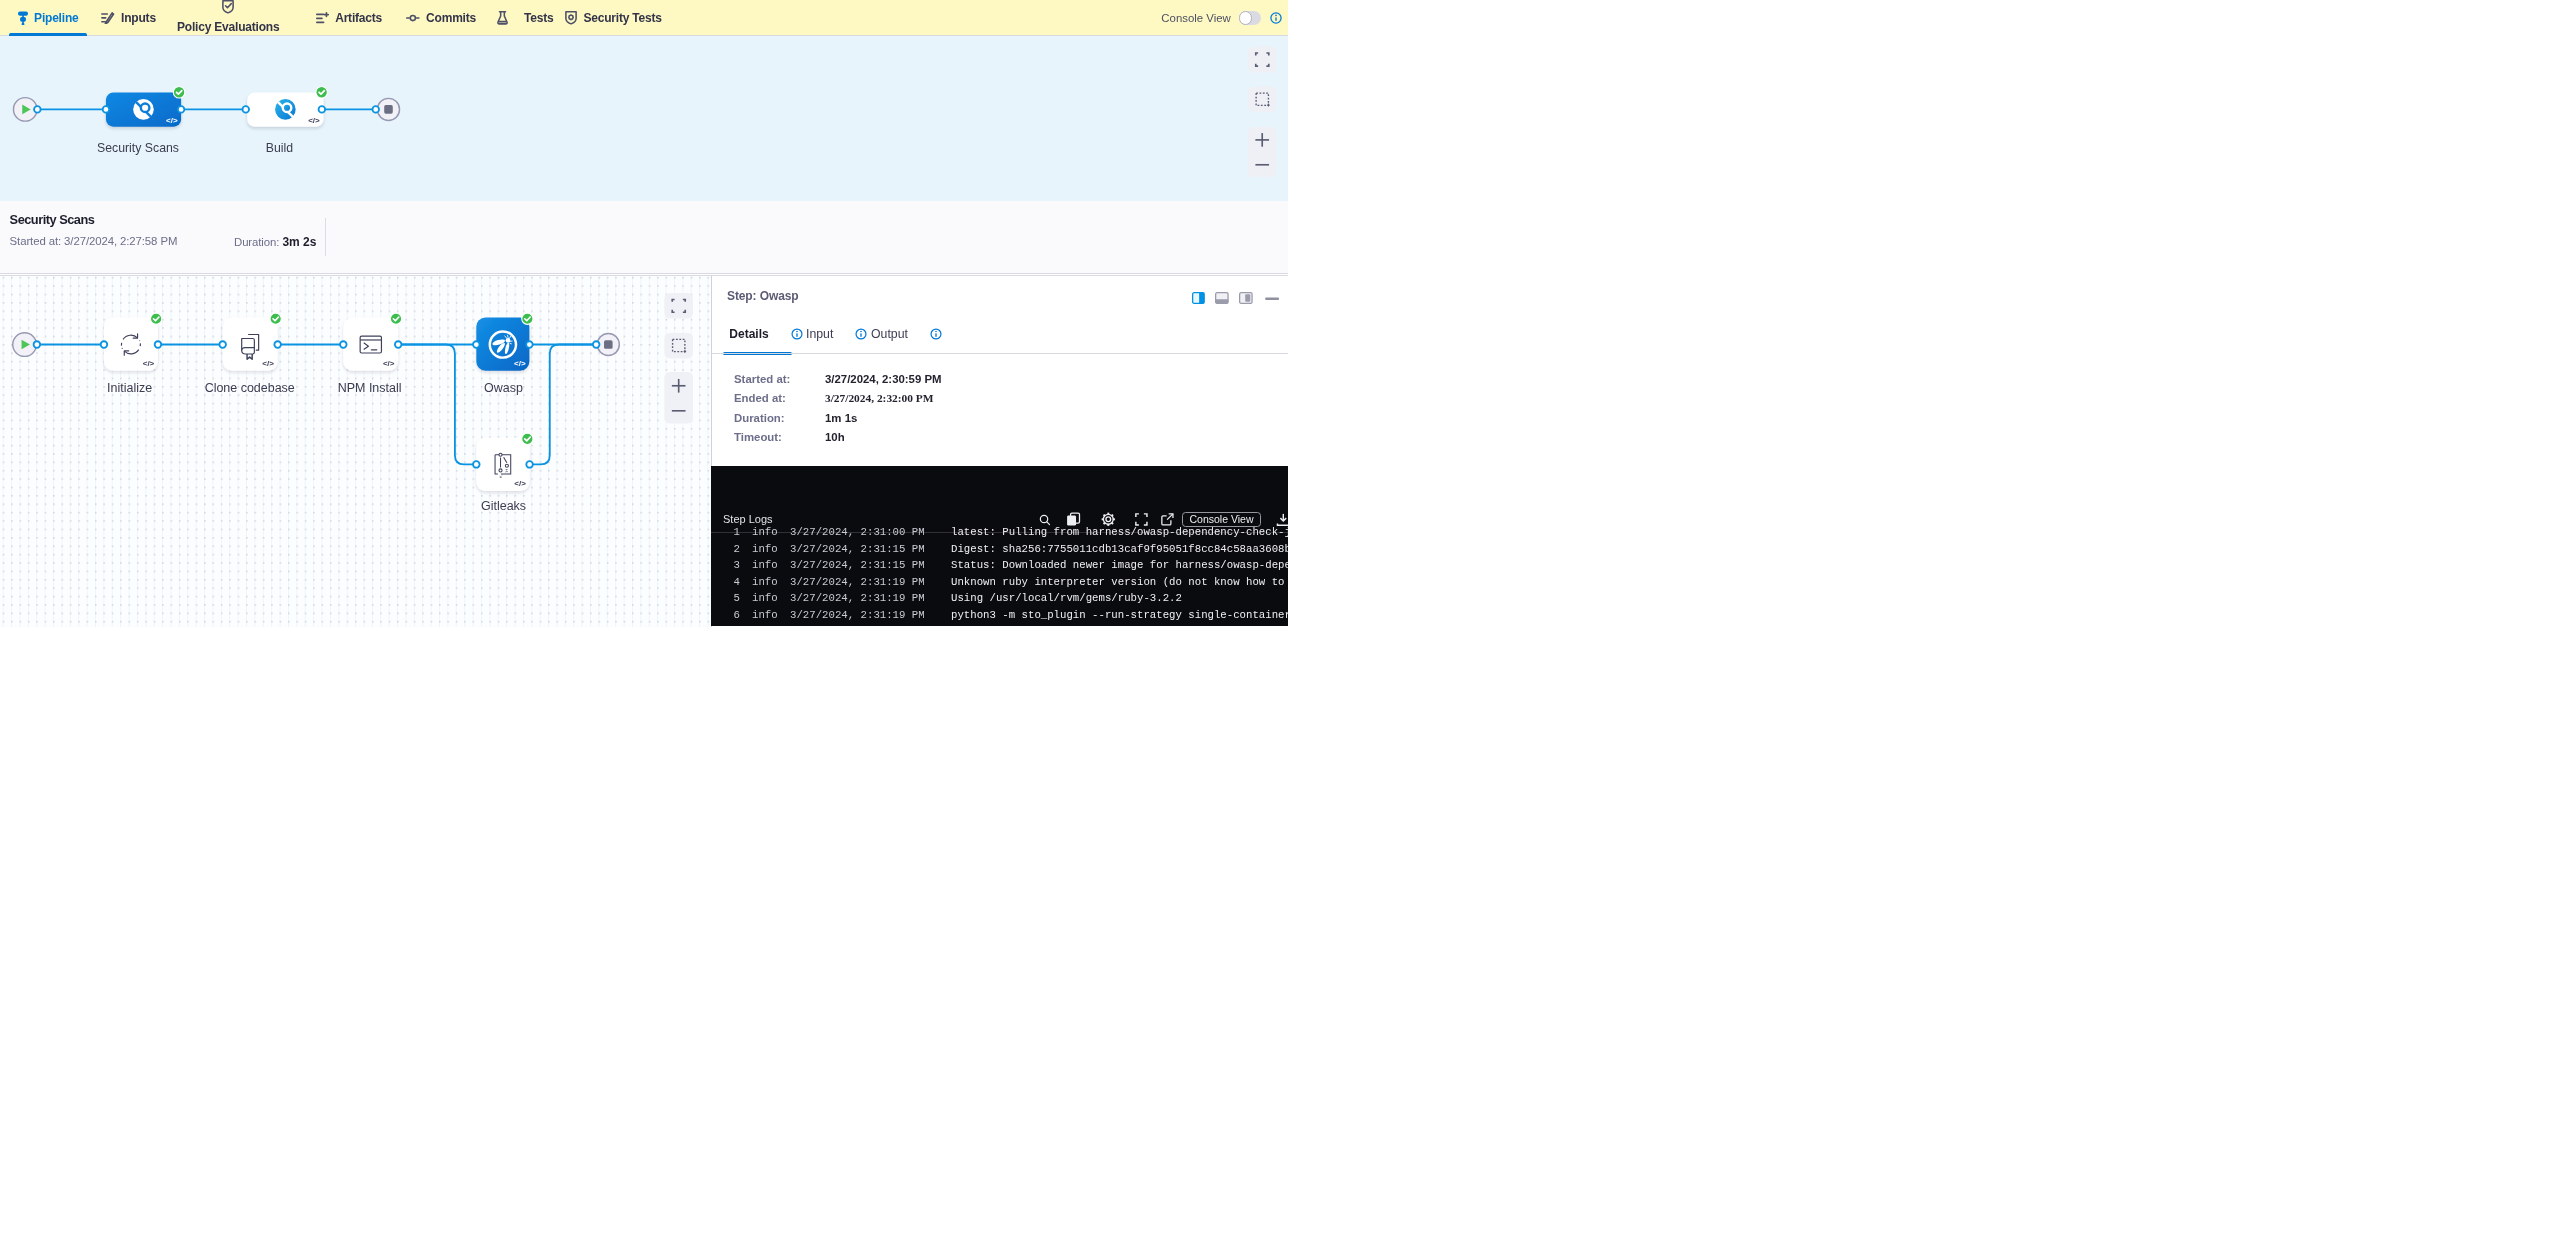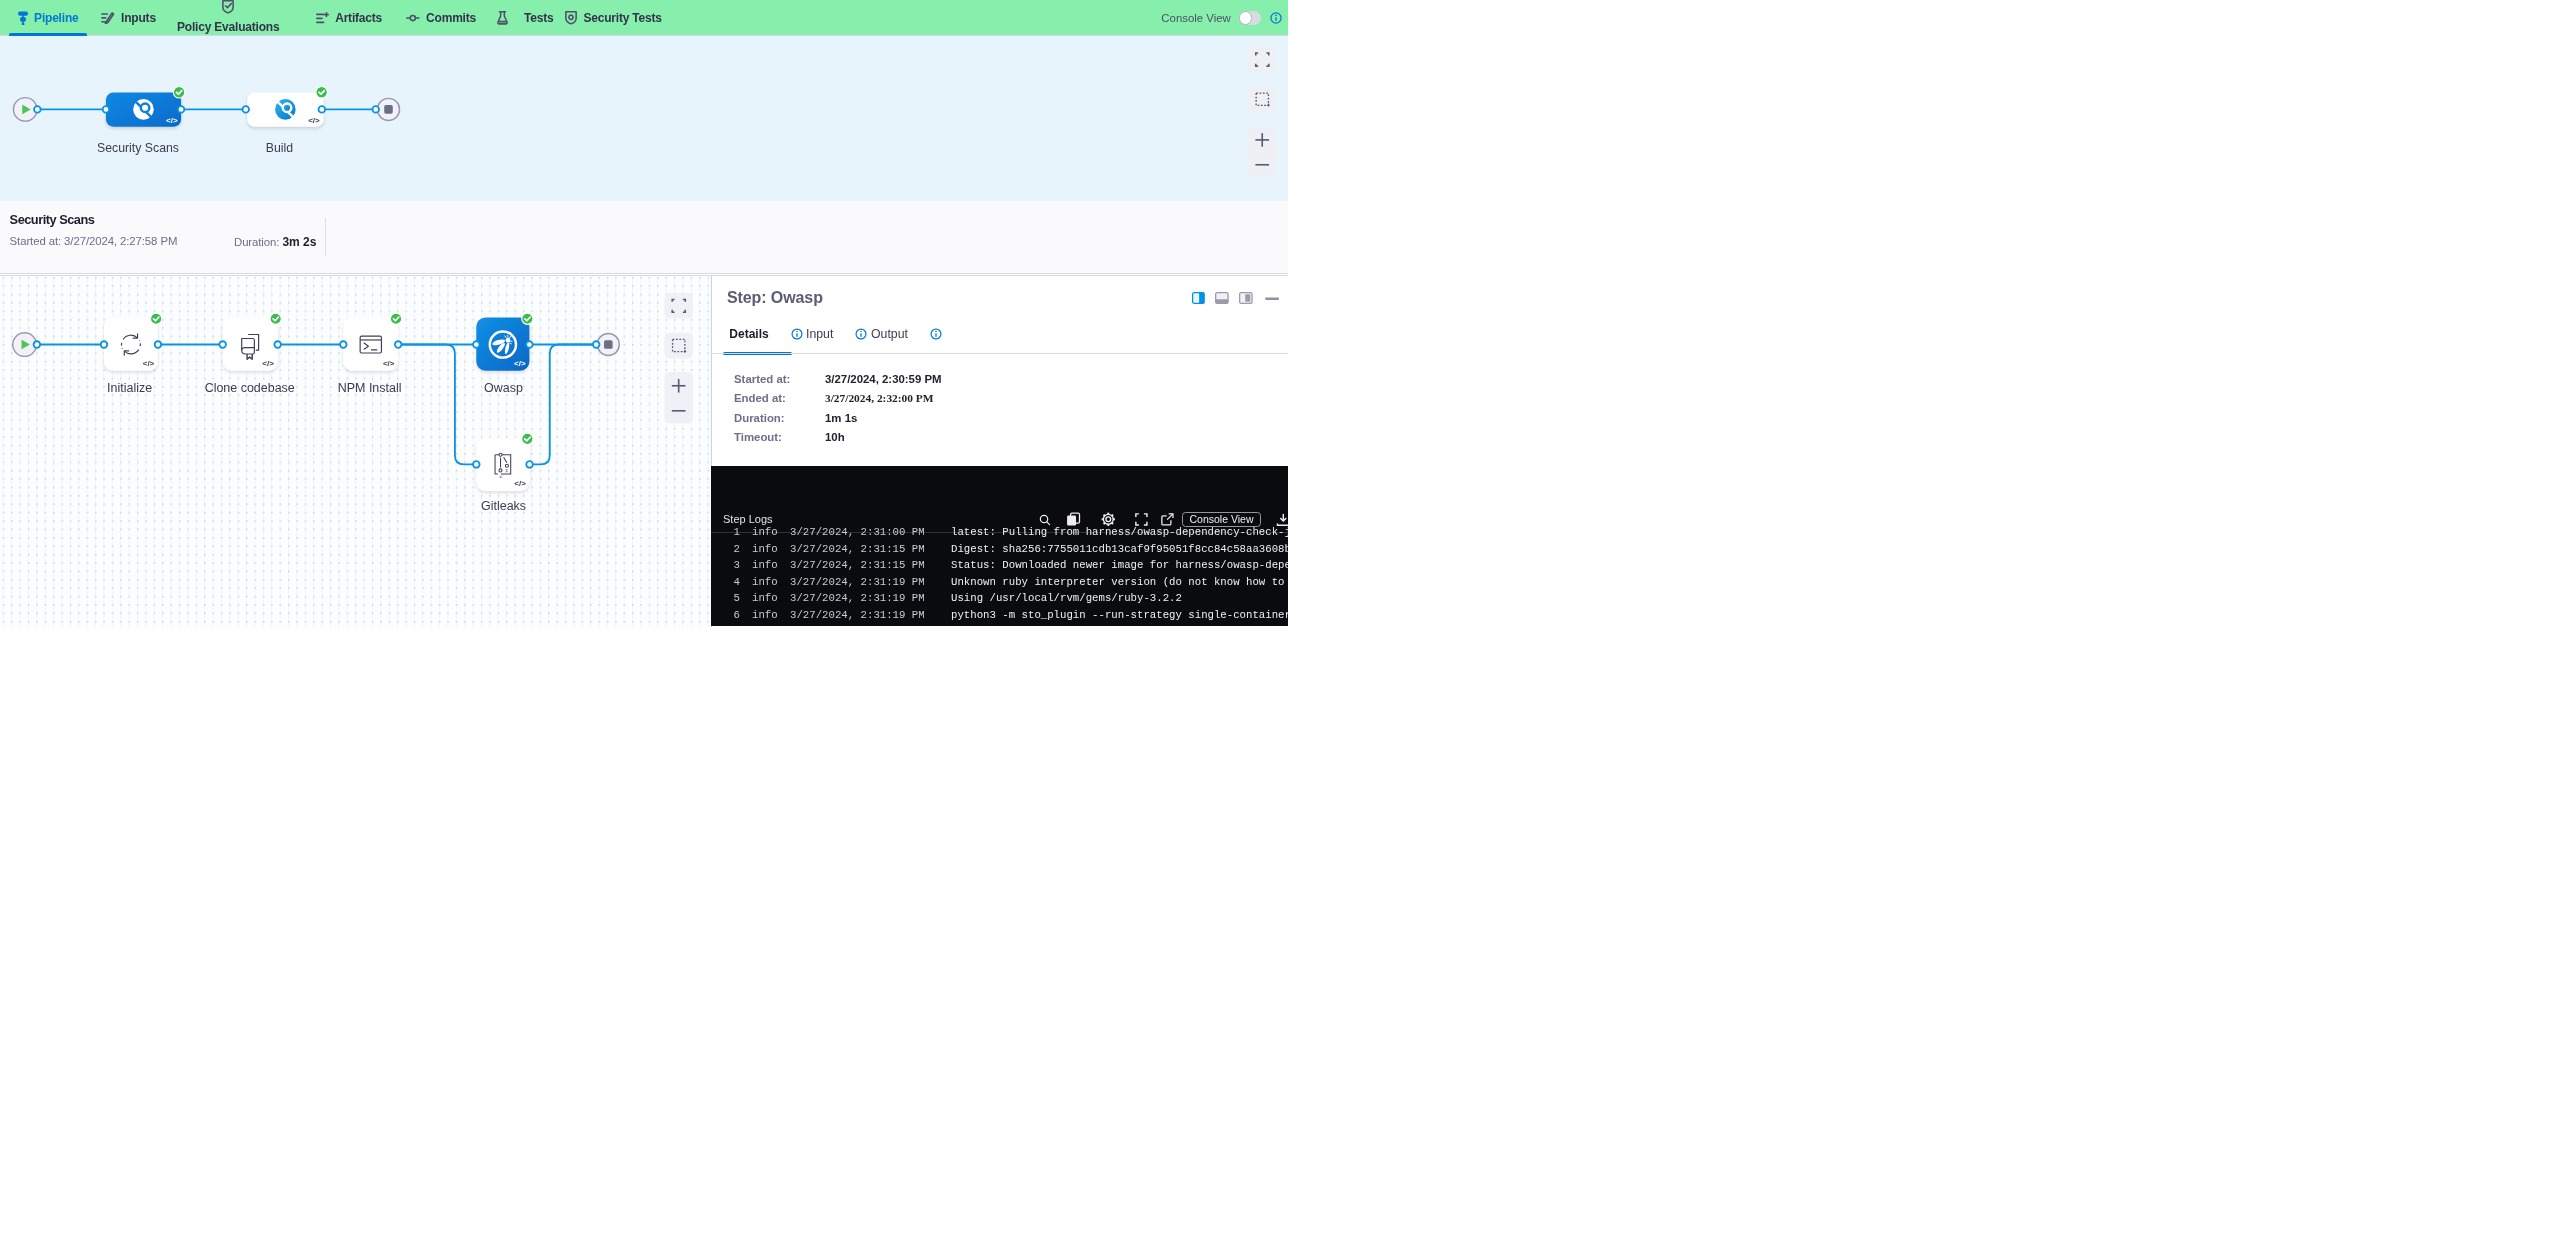--- a/index.html
+++ b/index.html
@@ -1,21 +1,21 @@
 <!DOCTYPE html>
 <html style="font-size:14.6px"><head>
 <meta charset="utf-8">
 <style>
 * { margin:0; padding:0; box-sizing:border-box; }
 html,body { width:1288px; height:627px; overflow:hidden; background:#fff;
   font-family:"Liberation Sans", sans-serif; }
 #page { position:relative; width:1288px; height:627px; }
 
 
-#nav { position:absolute; left:0; top:0; width:1288px; height:36px; background:#86efac;
+#nav { position:absolute; left:0; top:0; width:1288px; height:36px; background:#fef9c3;
   border-bottom:0.9px solid #d8d9e3; }
 .tab { position:absolute; top:0; height:36px; display:flex; align-items:center; gap:6.4px;
   font-size:12px; font-weight:700; color:#33344a; letter-spacing:-0.2px; }
 .tab svg { flex:0 0 auto; }
 .tab.active { color:#0278d5; }
 #ul { position:absolute; left:9px; top:33px; width:78px; height:2.7px;
   background:#0278d5; border-radius:1.8px 1.8px 0 0; }
 #navright { position:absolute; right:6px; top:0; height:36px; display:flex; align-items:center; }
 #cvlabel { font-size:11.4px; color:#4d4f63; margin-right:8.2px; }
 #toggle { position:relative; width:22px; height:13.2px; background:#dadbe2; border-radius:7.3px; margin-right:9px; }
@@ -43,21 +43,21 @@
     linear-gradient(to right, rgba(187,222,244,0.24) 0.9px, rgba(0,0,0,0) 0.9px);
   background-size:8.4px 8.4px, 8.4px 8.4px;
   background-position:2.7px 0.9px, 2.7px 0;
   border-top:0.9px solid #d8d9e3;
 }
 #canvas svg.main { position:absolute; left:0; top:-0.9px; }
 
 
 #panel { position:absolute; left:711px; top:275px; width:577px; height:352px; background:#fff;
   border-left:0.9px solid #d0d1df; border-top:0.9px solid #d8d9e3; }
-#steptitle { position:absolute; left:15px; top:12.8px; font-size:16px; font-weight:700; color:#5b5c74; letter-spacing:-0.1px; }
+#steptitle { position:absolute; left:15px; top:12.8px; font-size:12px; font-weight:700; color:#5b5c74; letter-spacing:-0.1px; }
 .pticon { position:absolute; top:16.4px; }
 .ptab { position:absolute; top:51px; font-size:12.3px; color:#3c3d52; display:flex; gap:22px; align-items:center; }
 .ptab b { font-weight:700; color:#1c1d29; font-size:12px; }
 #tabline { position:absolute; left:0; top:77px; width:100%; height:0.9px; background:#d8d9e3; }
 #tabulite { position:absolute; left:10.5px; top:76px; width:69px; height:2.7px; background:#0278d5; border-radius:1.8px; }
 .drow { position:absolute; left:22px; font-size:11.4px; font-weight:700; color:#6c6e8a; }
 .dval { position:absolute; left:113px; font-size:11.4px; font-weight:700; color:#22232e; }
 
 
 #logs { position:absolute; left:711px; top:466px; width:577px; height:160px; background:#0a0b0e; }

